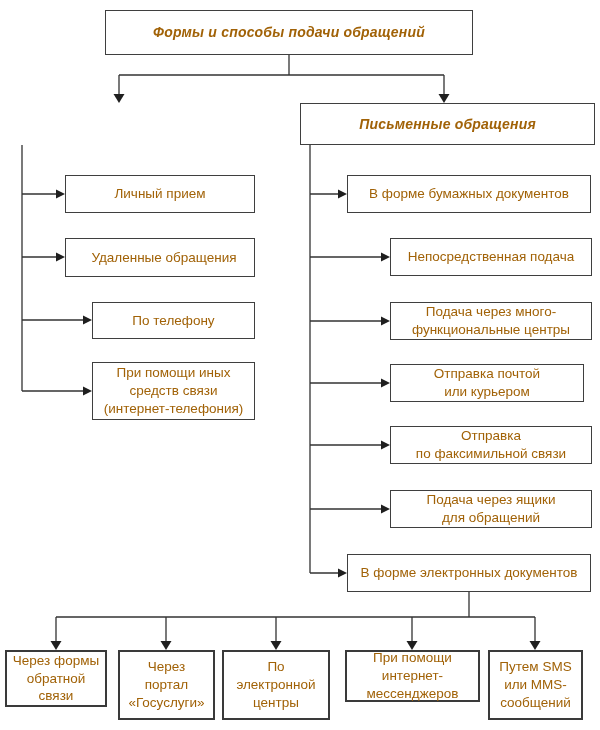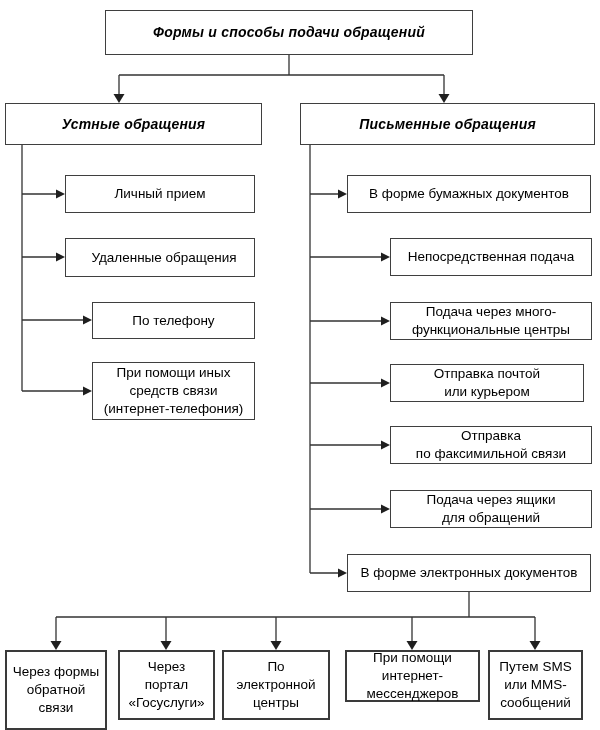--- a/index.html
+++ b/index.html
@@ -14,41 +14,41 @@
   .node{
     position:absolute;
     box-sizing:border-box;
     background:#ffffff;
     border:1px solid #3f3f3f;
     display:flex;align-items:center;justify-content:center;
     text-align:center;
     white-space:pre-line;
     font-size:13.5px;
     line-height:1.32;
-    color:#000000;
+    color:#a16207;
     padding:2px 4px;
   }
   .hdr{font-weight:bold;font-style:italic;font-size:14px;letter-spacing:.2px;}
   .leaf{border-width:2px;border-color:#3a3a3a;}
   
   .n-title     {left:105px;top:10px; width:368px;height:45px;}
   .n-oral      {left:5px;  top:103px;width:257px;height:42px;}
   .n-written   {left:300px;top:103px;width:295px;height:42px;}
   .n-oc0       {left:65px; top:175px;width:190px;height:38px;}
   .n-oc1       {left:65px; top:238px;width:190px;height:39px;padding-left:12px;}
   .n-oc2       {left:92px; top:302px;width:163px;height:37px;}
   .n-oc3       {left:92px; top:362px;width:163px;height:58px;}
   .n-paper     {left:347px;top:175px;width:244px;height:38px;}
   .n-pc0       {left:390px;top:238px;width:202px;height:38px;}
   .n-pc1       {left:390px;top:302px;width:202px;height:38px;}
   .n-pc2       {left:390px;top:364px;width:194px;height:38px;}
   .n-pc3       {left:390px;top:426px;width:202px;height:38px;}
   .n-pc4       {left:390px;top:490px;width:202px;height:38px;}
   .n-electronic{left:347px;top:554px;width:244px;height:38px;}
-  .n-ec0       {left:5px;  top:650px;width:102px;height:80px;}
+  .n-ec0       {left:5px;  top:650px;width:102px;height:57px;}
   .n-ec1       {left:118px;top:650px;width:97px; height:70px;}
   .n-ec2       {left:222px;top:650px;width:108px;height:70px;}
   .n-ec3       {left:345px;top:650px;width:135px;height:52px;}
   .n-ec4       {left:488px;top:650px;width:95px; height:70px;}
 </style>
 </head>
 <body>
 
 <div id="canvas">
 
@@ -84,21 +84,20 @@
       <polygon points="50.5,641 61.5,641 56,650"></polygon>
       <polygon points="160.5,641 171.5,641 166,650"></polygon>
       <polygon points="270.5,641 281.5,641 276,650"></polygon>
       <polygon points="406.5,641 417.5,641 412,650"></polygon>
       <polygon points="529.5,641 540.5,641 535,650"></polygon>
     </g>
   </svg>
 
   <div class="node hdr n-title">Формы и способы подачи обращений</div>
 
-  <div class="node hdr n-oral">Устные обращения</div>
   <div class="node n-oc0">Личный прием</div>
 
   <div class="node hdr n-written">Письменные обращения</div>
   <div class="node n-oc1">Удаленные обращения</div>
   <div class="node n-oc2">По телефону</div>
   <div class="node n-oc3">При помощи иных
 средств связи
 (интернет-телефония)</div>
 
   <div class="node n-paper">В форме бумажных документов</div>

